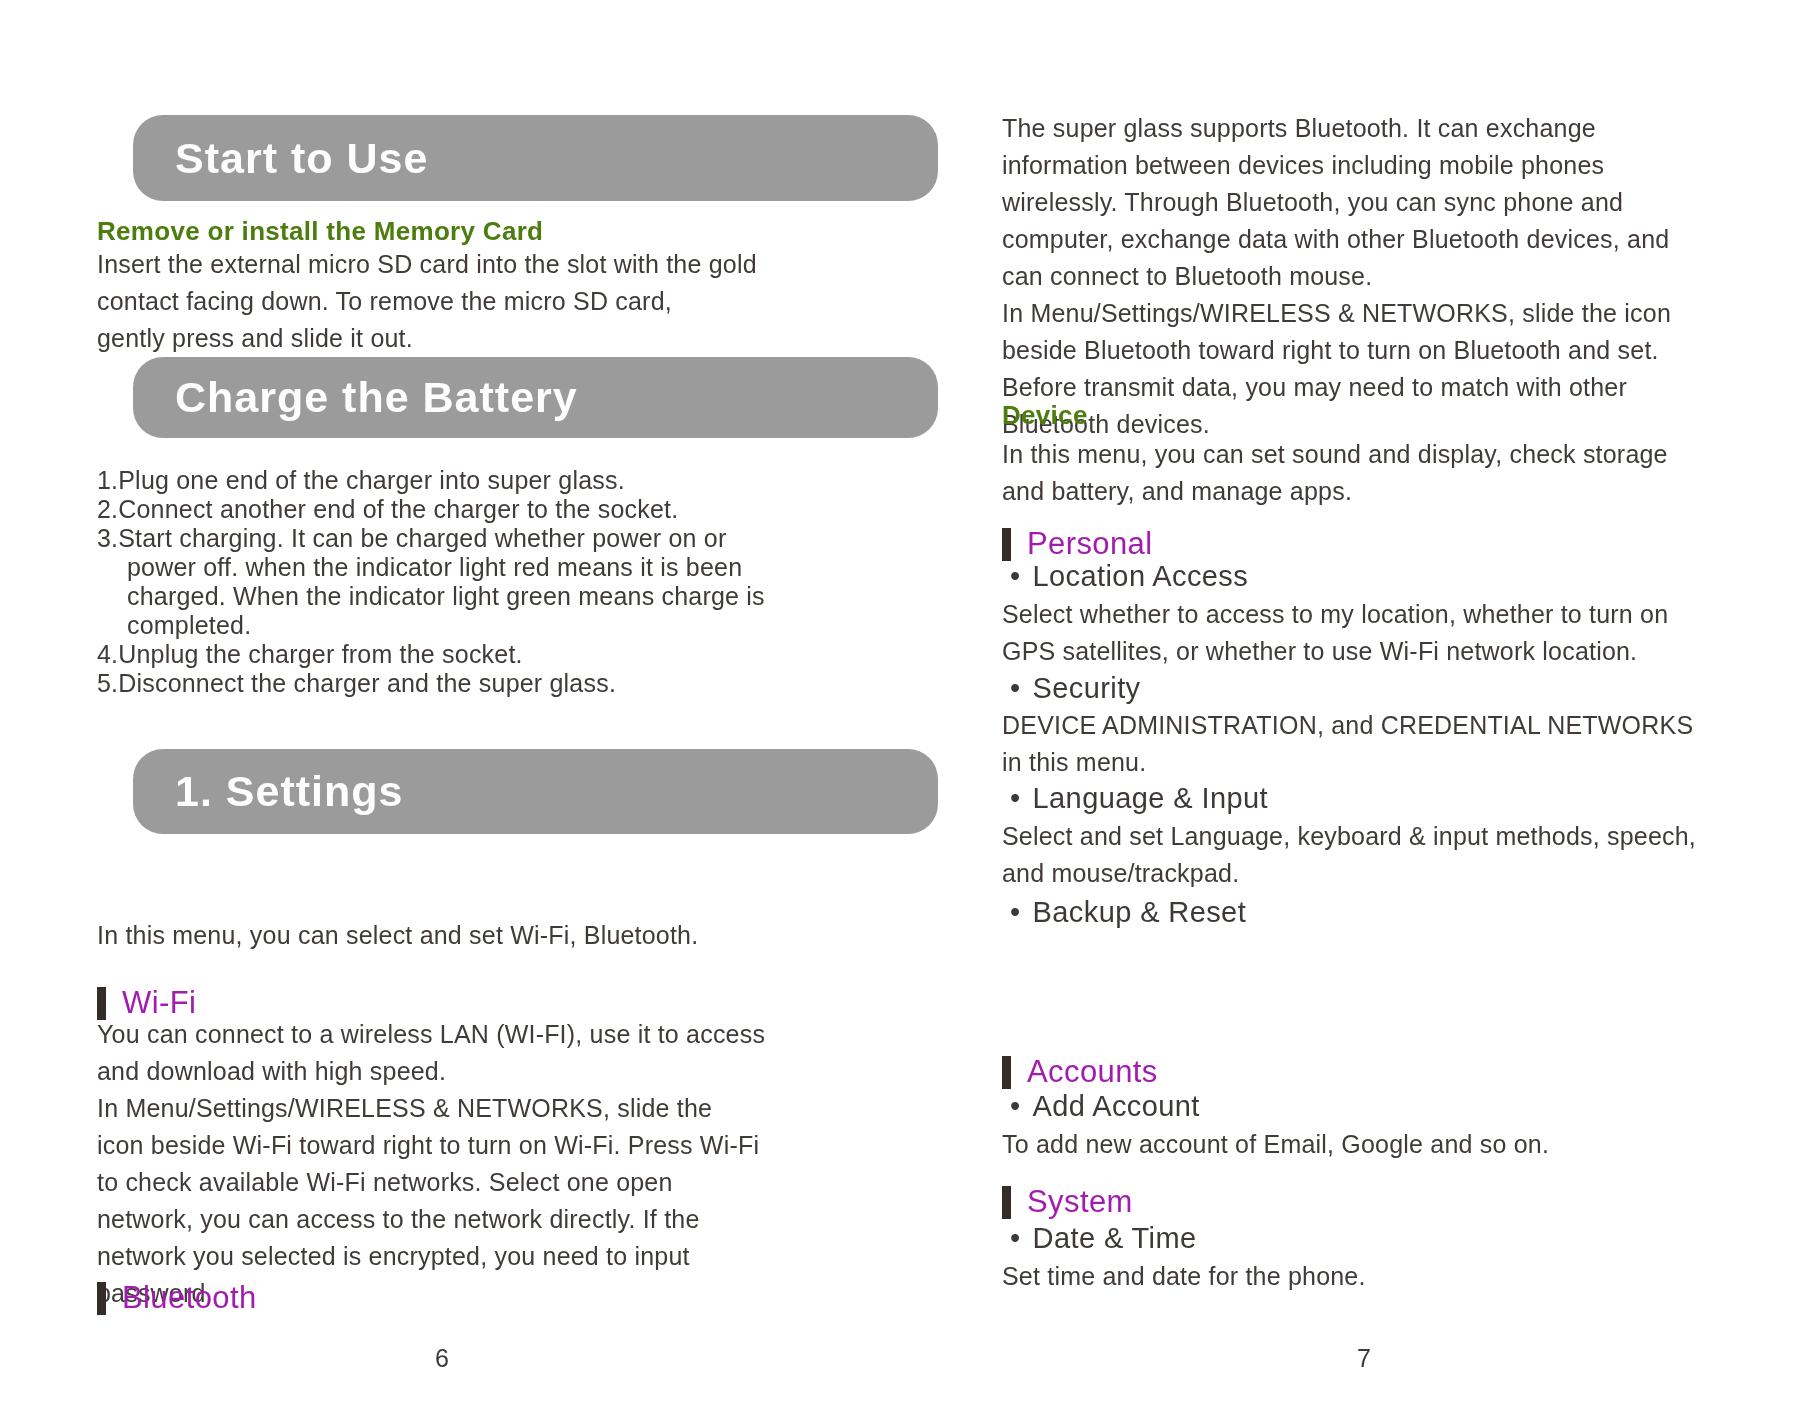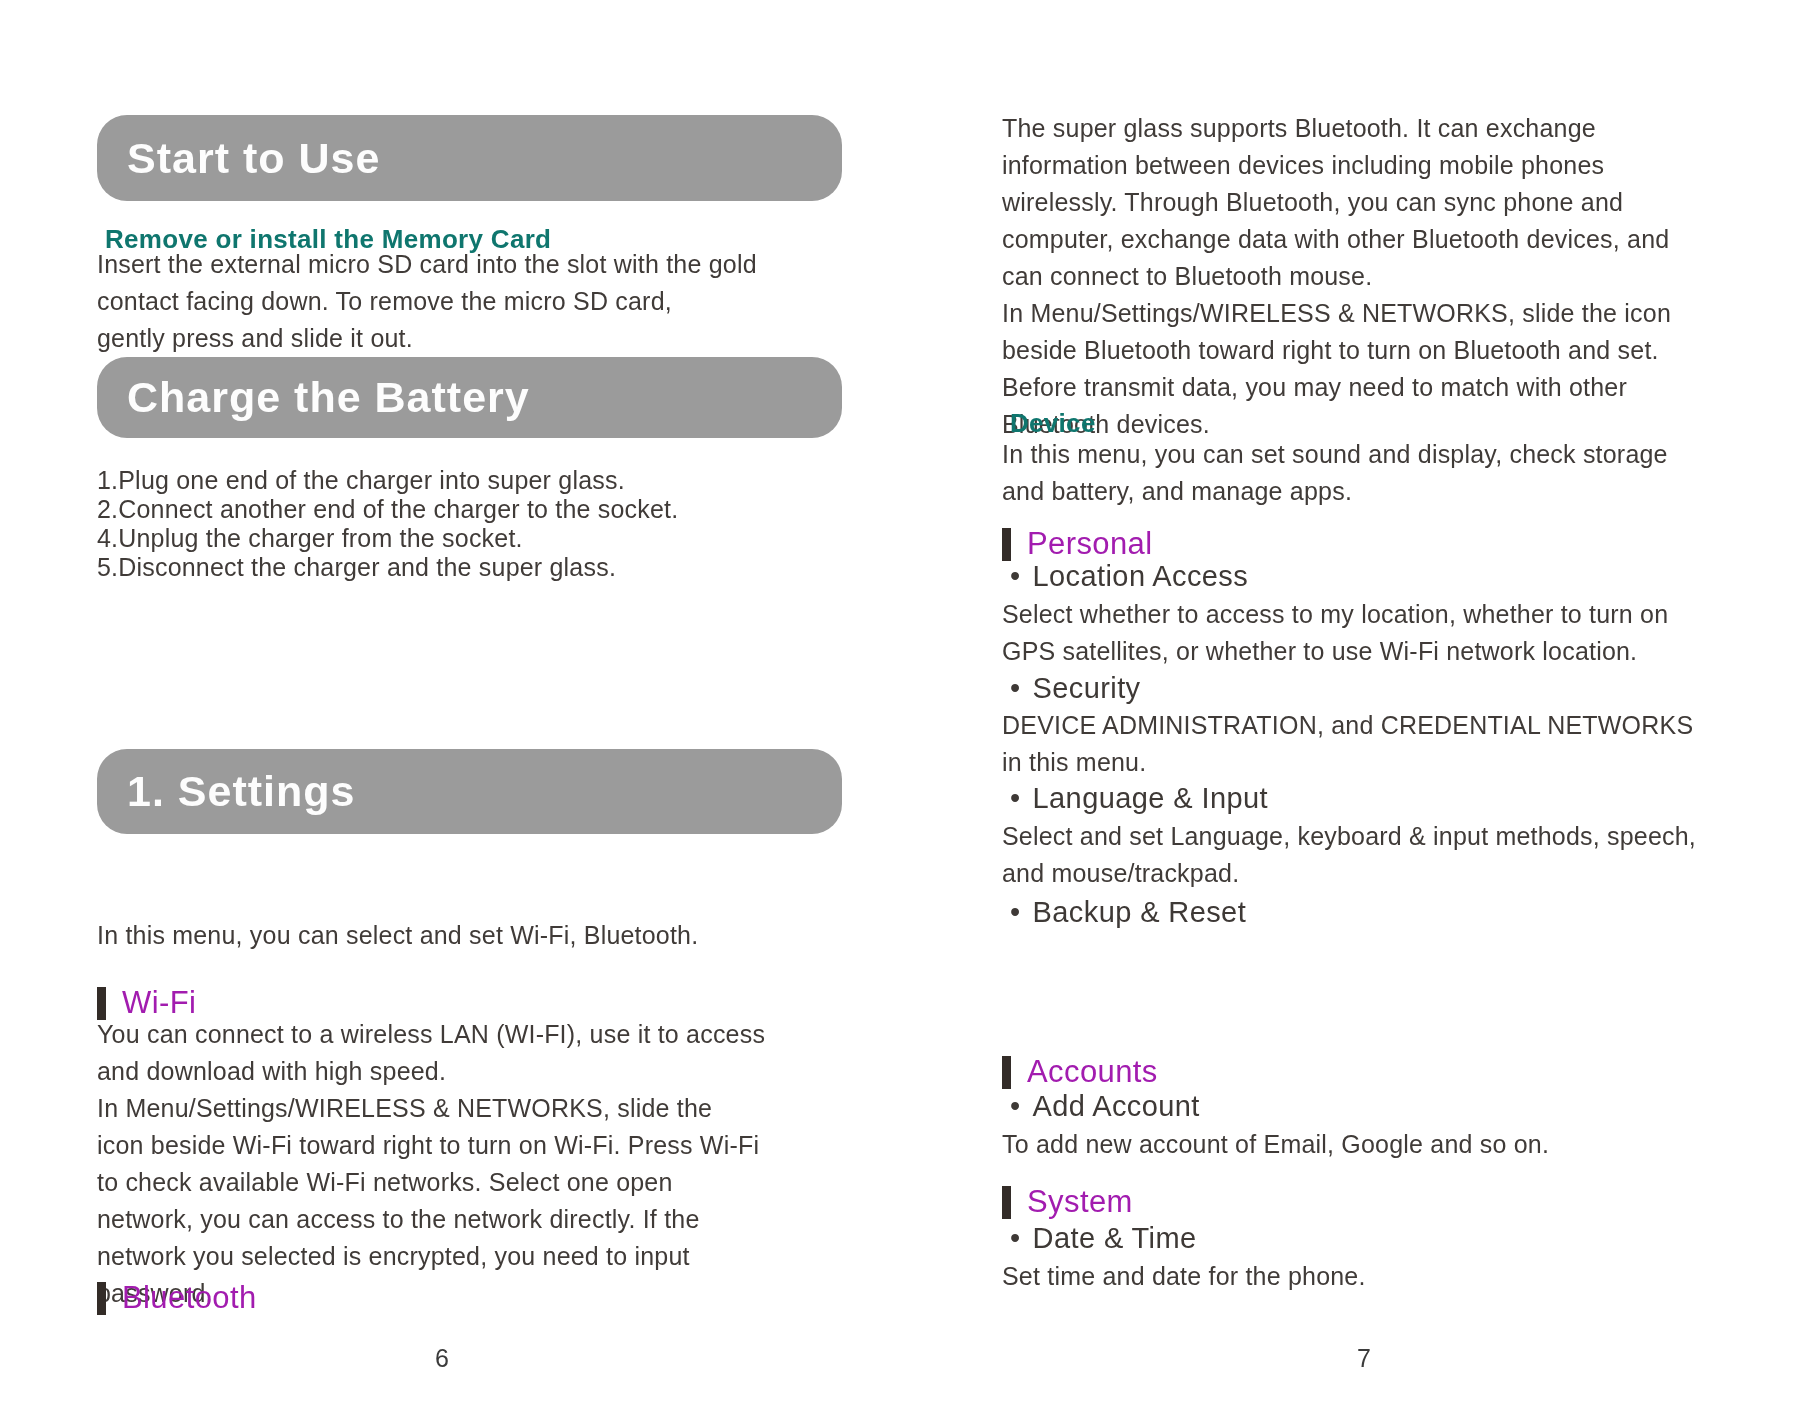--- a/index.html
+++ b/index.html
@@ -20,39 +20,40 @@
     position: absolute;
     top: 0;
     height: 1417px;
   }
   .col-left  { left: 97px;  width: 730px; }
   .col-right { left: 1002px; width: 780px; }
 
   .block { position: absolute; left: 0; }
 
   .banner {
-    width: 745px;
+    width: 805px;
     background: #9b9b9b;
     border-radius: 30px;
     color: #fdfdfd;
     font-weight: bold;
     font-size: 43px;
     letter-spacing: 1px;
     display: flex;
     align-items: center;
-    padding-left: 30px;
+    padding-left: 42px;
     box-sizing: border-box;
+    margin-left: 36px;
   }
 
   .mini-heading {
     font-size: 26px;
     font-weight: bold;
-    color: #0f766e;
+    color: #4d7c0f;
     letter-spacing: 0.3px;
-    margin: 8px;
+    margin: 0;
   }
 
   .body {
     font-size: 25px;
     line-height: 37px;
     letter-spacing: 0.2px;
     white-space: pre-line;
     margin: 0;
   }
   .body-loose { line-height: 37px; }
@@ -120,20 +121,24 @@
 contact facing down. To remove the micro SD card,
 gently press and slide it out.</p>
 
     <div class="block banner" style="top:357px; height:81px;">
       <span>Charge the Battery</span>
     </div>
 
     <div class="block steps" style="top:466px;">
       <div class="step">1.Plug one end of the charger into super glass.</div>
       <div class="step">2.Connect another end of the charger to the socket.</div>
+      <div class="step">3.Start charging. It can be charged whether power on or
+power off. when the indicator light red means it is been
+charged. When the indicator light green means charge is
+completed.</div>
       <div class="step">4.Unplug the charger from the socket.</div>
       <div class="step">5.Disconnect the charger and the super glass.</div>
     </div>
 
     <div class="block banner" style="top:749px; height:85px;">
       <span>1. Settings</span>
     </div>
 
 
     <p class="block body" style="top:917px;">In this menu, you can select and set Wi-Fi, Bluetooth.</p>

